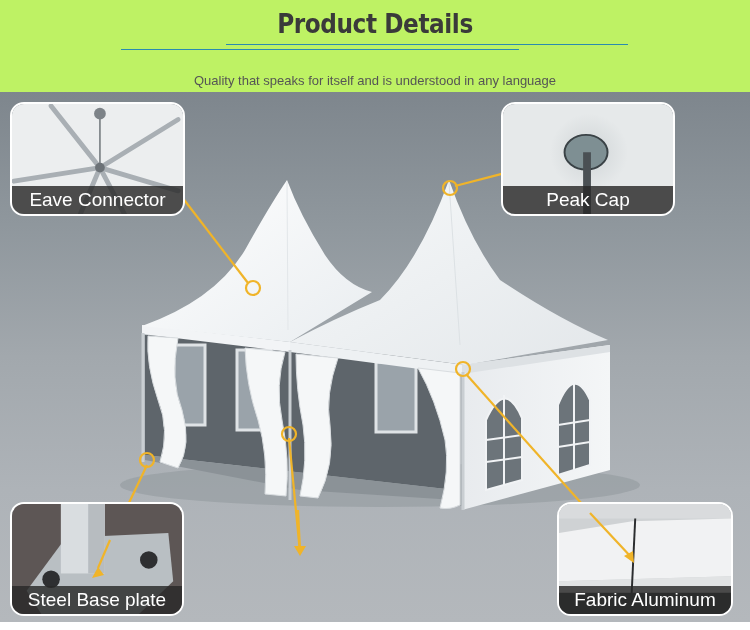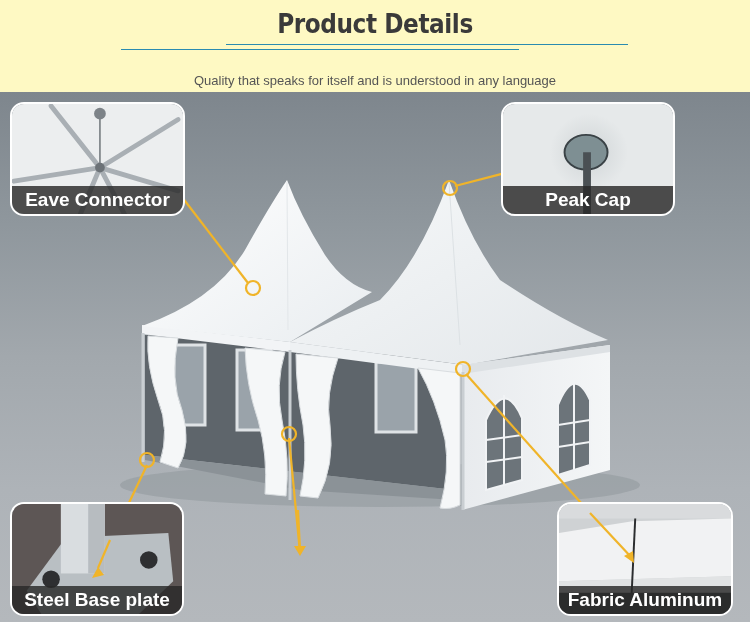--- a/index.html
+++ b/index.html
@@ -1,23 +1,23 @@
 <!DOCTYPE html>
 <html><head>
 <meta charset="utf-8">
 <style>
   * { margin: 0; padding: 0; box-sizing: border-box; }
   body { width: 750px; height: 630px; background: #ffffff; font-family: "Liberation Sans", sans-serif; overflow: hidden; position: relative; }
-  .header { position: absolute; left: 0; top: 0; width: 750px; height: 92px; background: #fef9c3; }
+  .header { position: absolute; left: 0; top: 0; width: 750px; height: 92px; background: #bef264; }
   .title { position: absolute; left: 0; top: 8px; width: 750px; text-align: center; font-family: "DejaVu Sans", sans-serif; font-weight: bold; font-size: 27px; color: #3a3a3a; letter-spacing: -0.5px; transform: scaleX(0.86); }
   .rule1 { position: absolute; left: 226px; top: 44px; width: 402px; height: 1px; background: #2a8bb0; }
   .rule2 { position: absolute; left: 121px; top: 49px; width: 398px; height: 1px; background: #2a8bb0; }
   .subtitle { position: absolute; left: 0; top: 73px; width: 750px; text-align: center; font-size: 13px; color: #555; }
   .stage { position: absolute; left: 0; top: 92px; width: 750px; height: 530px;
-    background: linear-gradient(180deg, #7e868d 0%, #8f979d 25%, #a2a8ad 50%, #aeb3b8 75%, #b4b8bc 100%); overflow: hidden; font-weight: bold; }
+    background: linear-gradient(180deg, #7e868d 0%, #8f979d 25%, #a2a8ad 50%, #aeb3b8 75%, #b4b8bc 100%); overflow: hidden; }
   svg.scene { position: absolute; left: 0; top: 0; }
   .card { position: absolute; border: 2px solid #fff; border-radius: 14px; overflow: hidden; }
   .card .photo { position: absolute; left: 0; top: 0; width: 100%; height: 100%; }
   .card .caption { position: absolute; left: 0; bottom: 0; width: 100%; height: 28px; background: rgba(40,40,40,0.82); color: #fff; font-size: 19px; text-align: center; line-height: 28px; white-space: nowrap; }
   .footer { position: absolute; left: 0; top: 622px; width: 750px; height: 8px; background: #fff; }
 </style>
 </head>
 <body>
 
 <div class="header">

